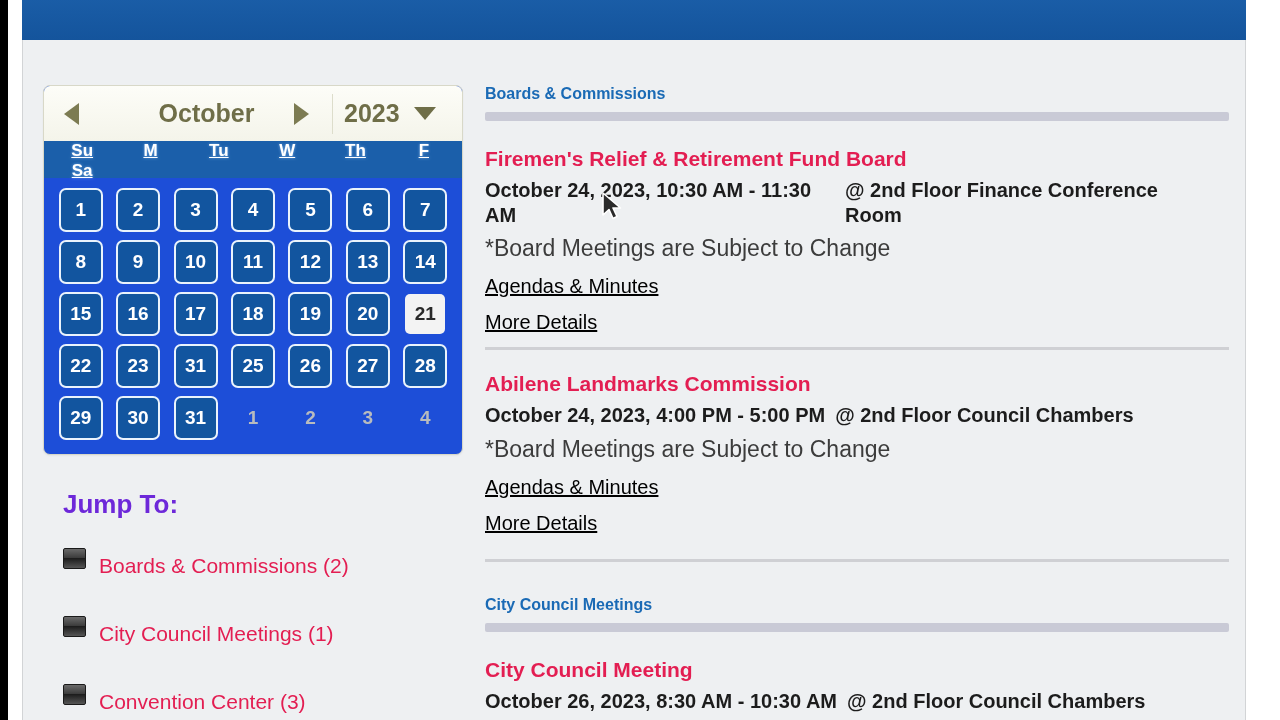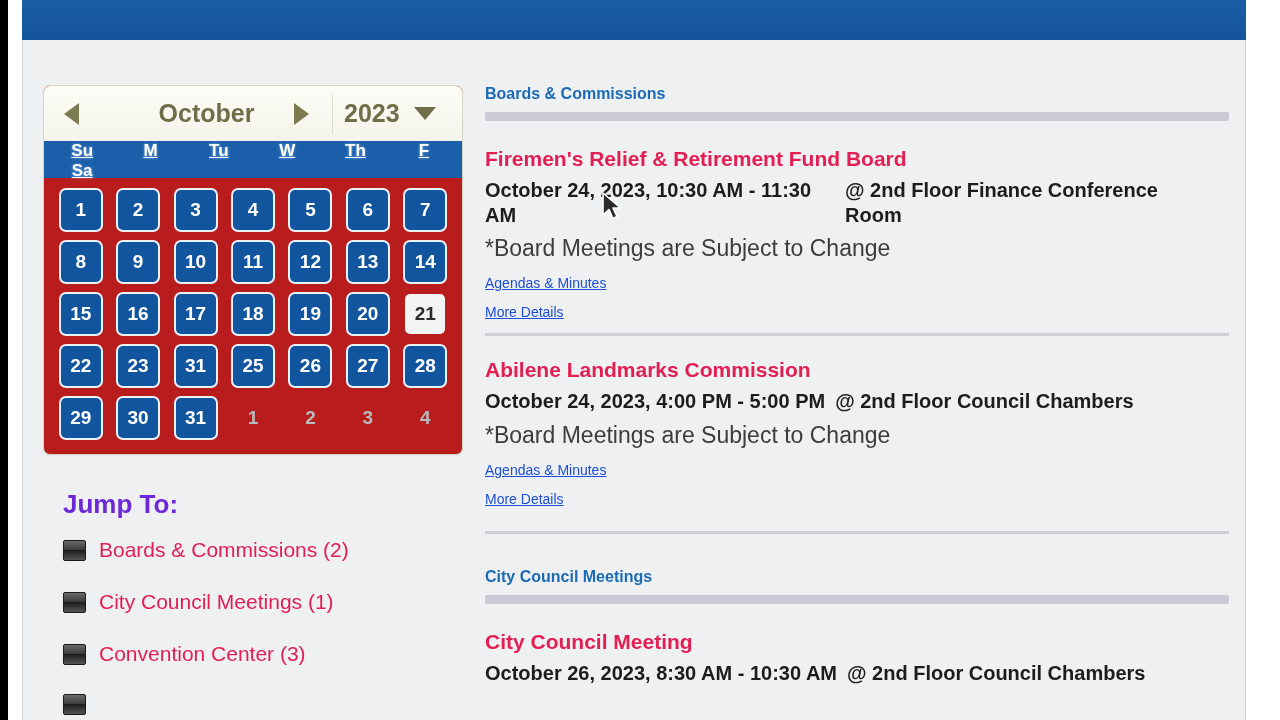--- a/index.html
+++ b/index.html
@@ -69,21 +69,21 @@
   }
 
   
   .left-col {
     position: absolute;
     left: 20px; top: 45px;
     width: 440px;
   }
   .cal-widget {
     width: 420px;
-    background: #b91c1c;
+    background: #1d4ed8;
     border: 1px solid #d8d8c8;
     border-radius: 7px;
     box-shadow: 0 1px 2px rgba(0,0,0,0.05);
     overflow: hidden;
   }
   .cal-nav {
     height: 55px;
     background: linear-gradient(#fdfdf8, #f4f4ea);
     display: flex; align-items: center;
     position: relative;
@@ -198,20 +198,21 @@
     width: 23px; height: 21px;
     background: linear-gradient(#6a6a6a 0%, #3d3d3d 45%, #1d1d1d 50%, #555555 100%);
     border: 1px solid #1a1a1a;
     border-radius: 2px;
     flex: none;
   }
   .jump-label {
     color: #e31e52;
     font-size: 21px;
     white-space: nowrap;
+    margin-top: 16px;
   }
 
   
   .right-col {
     position: absolute;
     left: 462px; top: 45px;
     width: 762px;
     height: 680px;
     overflow: hidden;
   }
@@ -249,22 +250,22 @@
   .ev-when { flex: none; }
   .ev-where { margin-left: 10px; }
   .ev-when.w1 { width: 350px; }
   .ev-note {
     font-size: 23px;
     color: #3c3c3c;
     margin-bottom: 13px;
   }
   .ev-link {
     display: block;
-    color: #1d4ed8;
-    font-size: 14px;
+    color: #000000;
+    font-size: 20px;
     text-decoration: underline;
     margin-bottom: 13px;
     cursor: pointer;
     width: fit-content;
   }
   .ev-rule {
     height: 3px;
     background: #cfd0d4;
     width: 744px;
     margin: 11px 0 22px 0;

